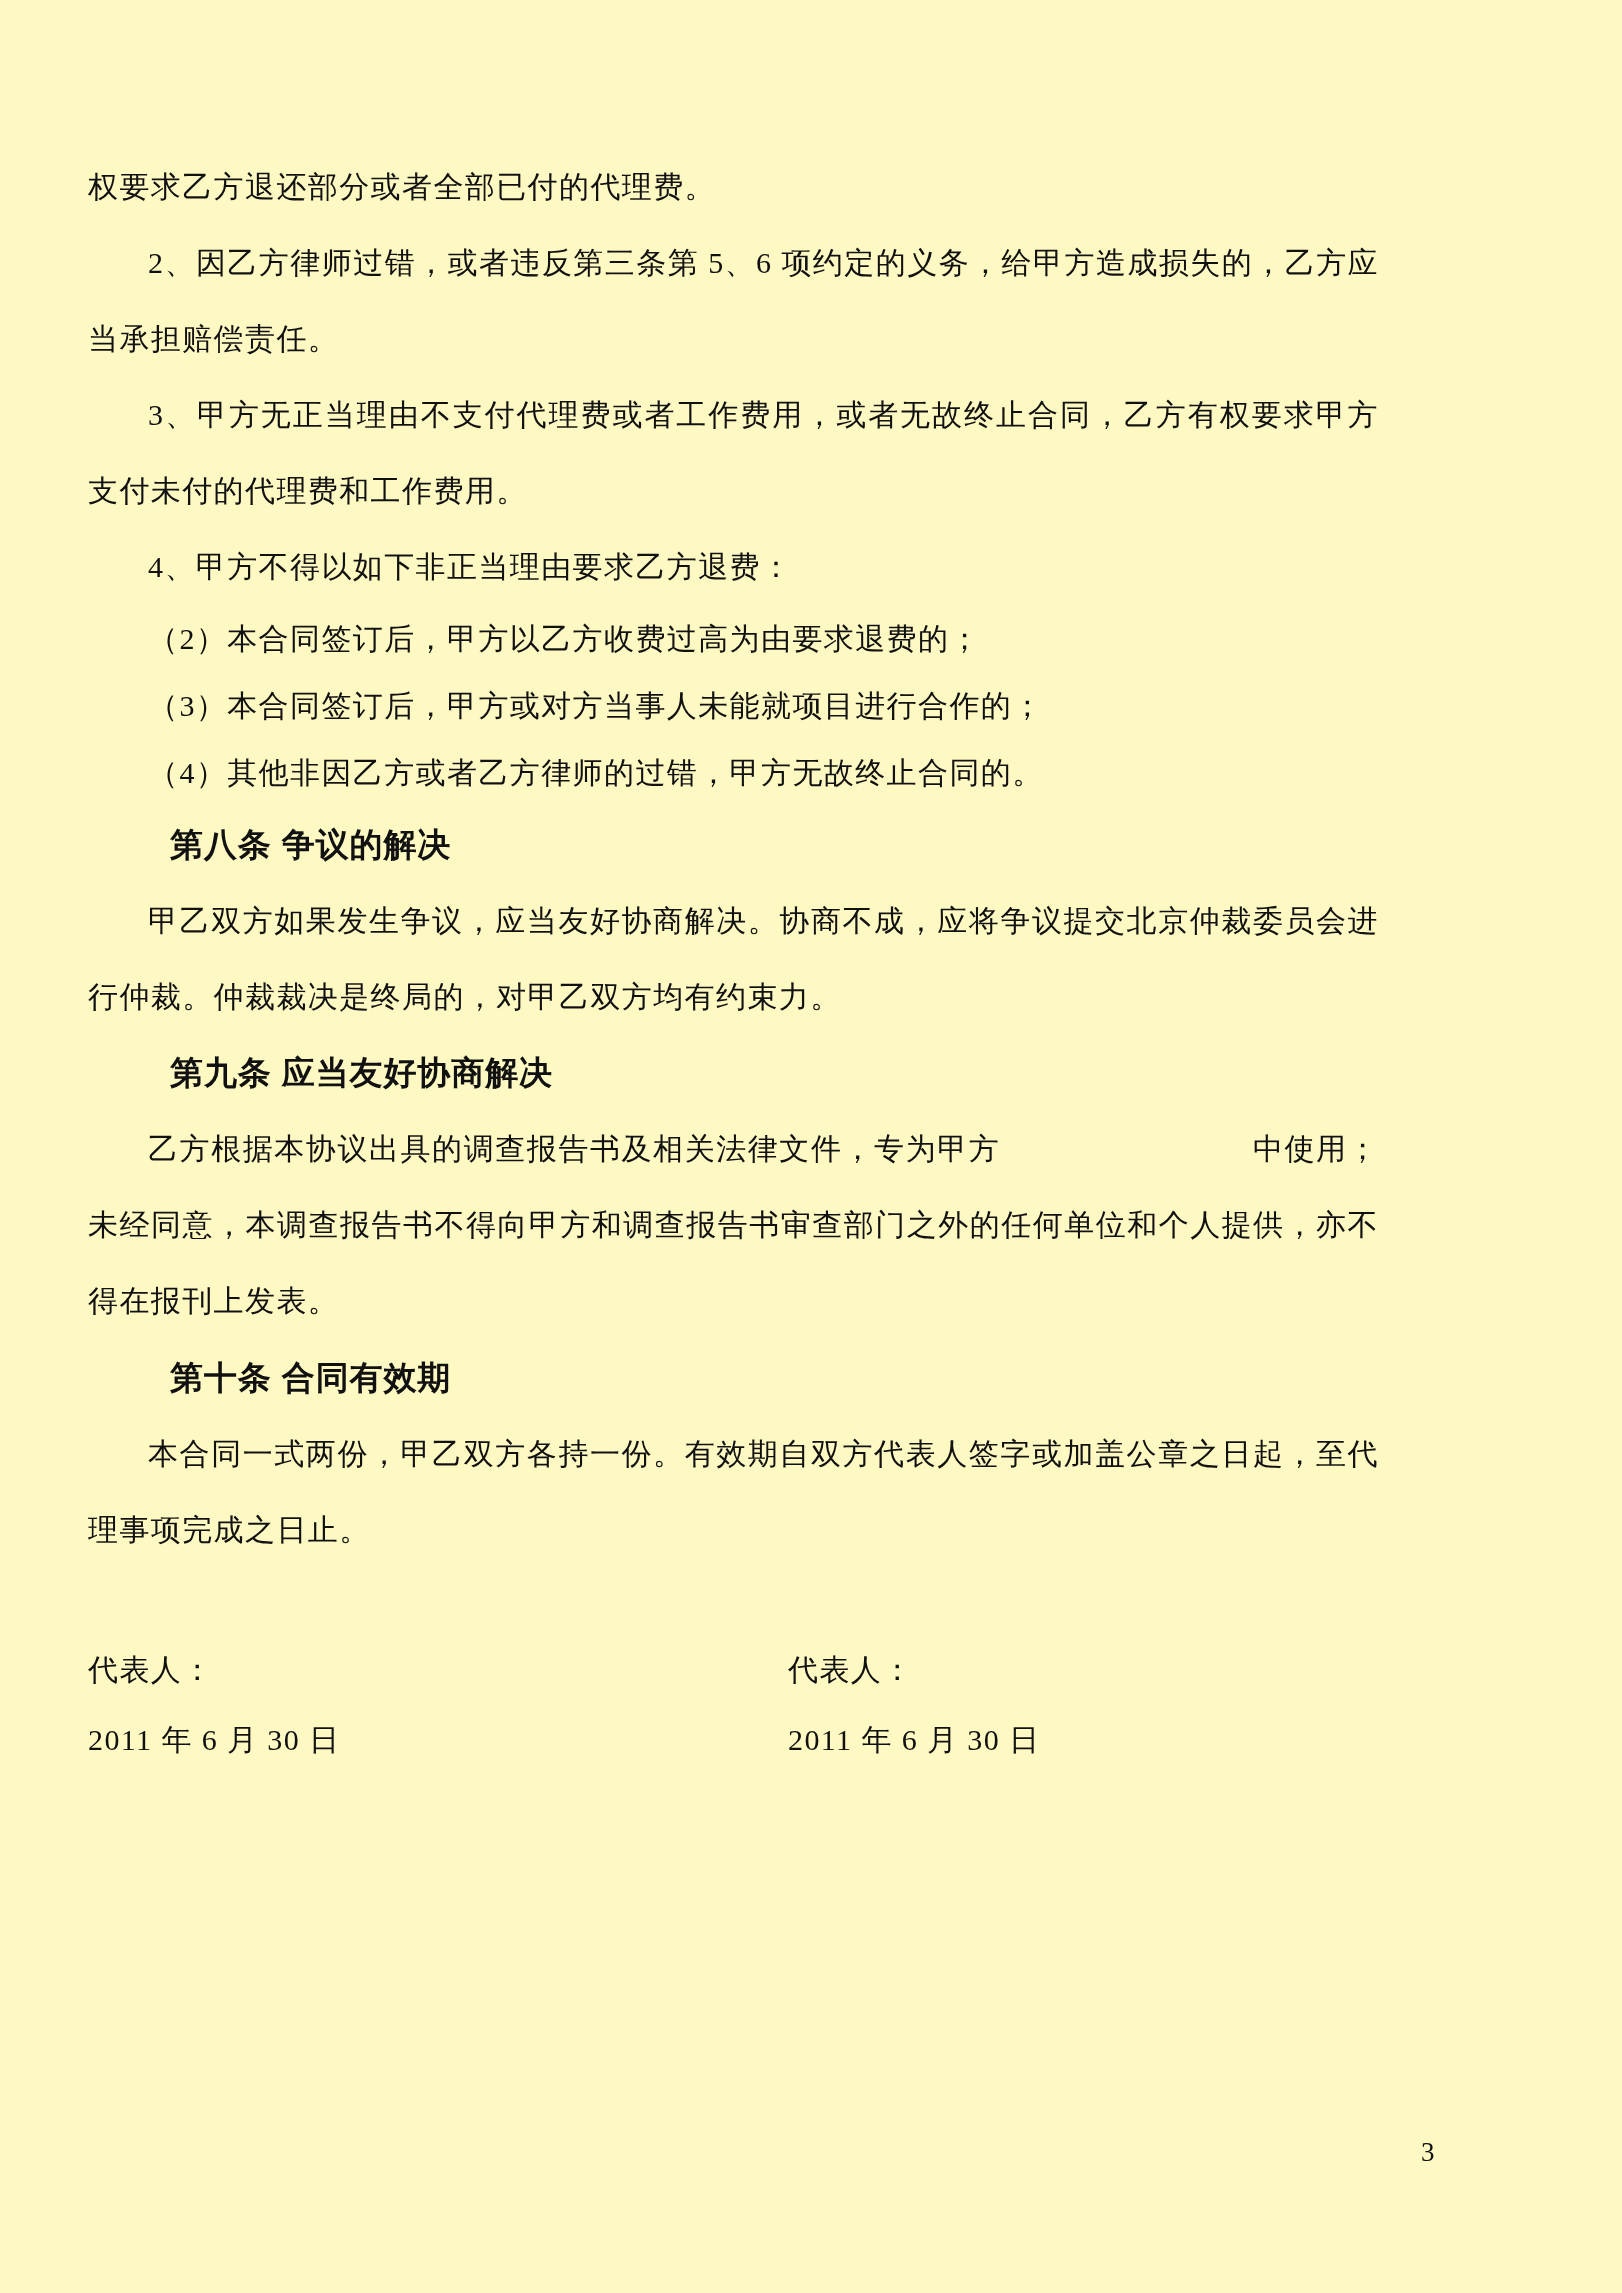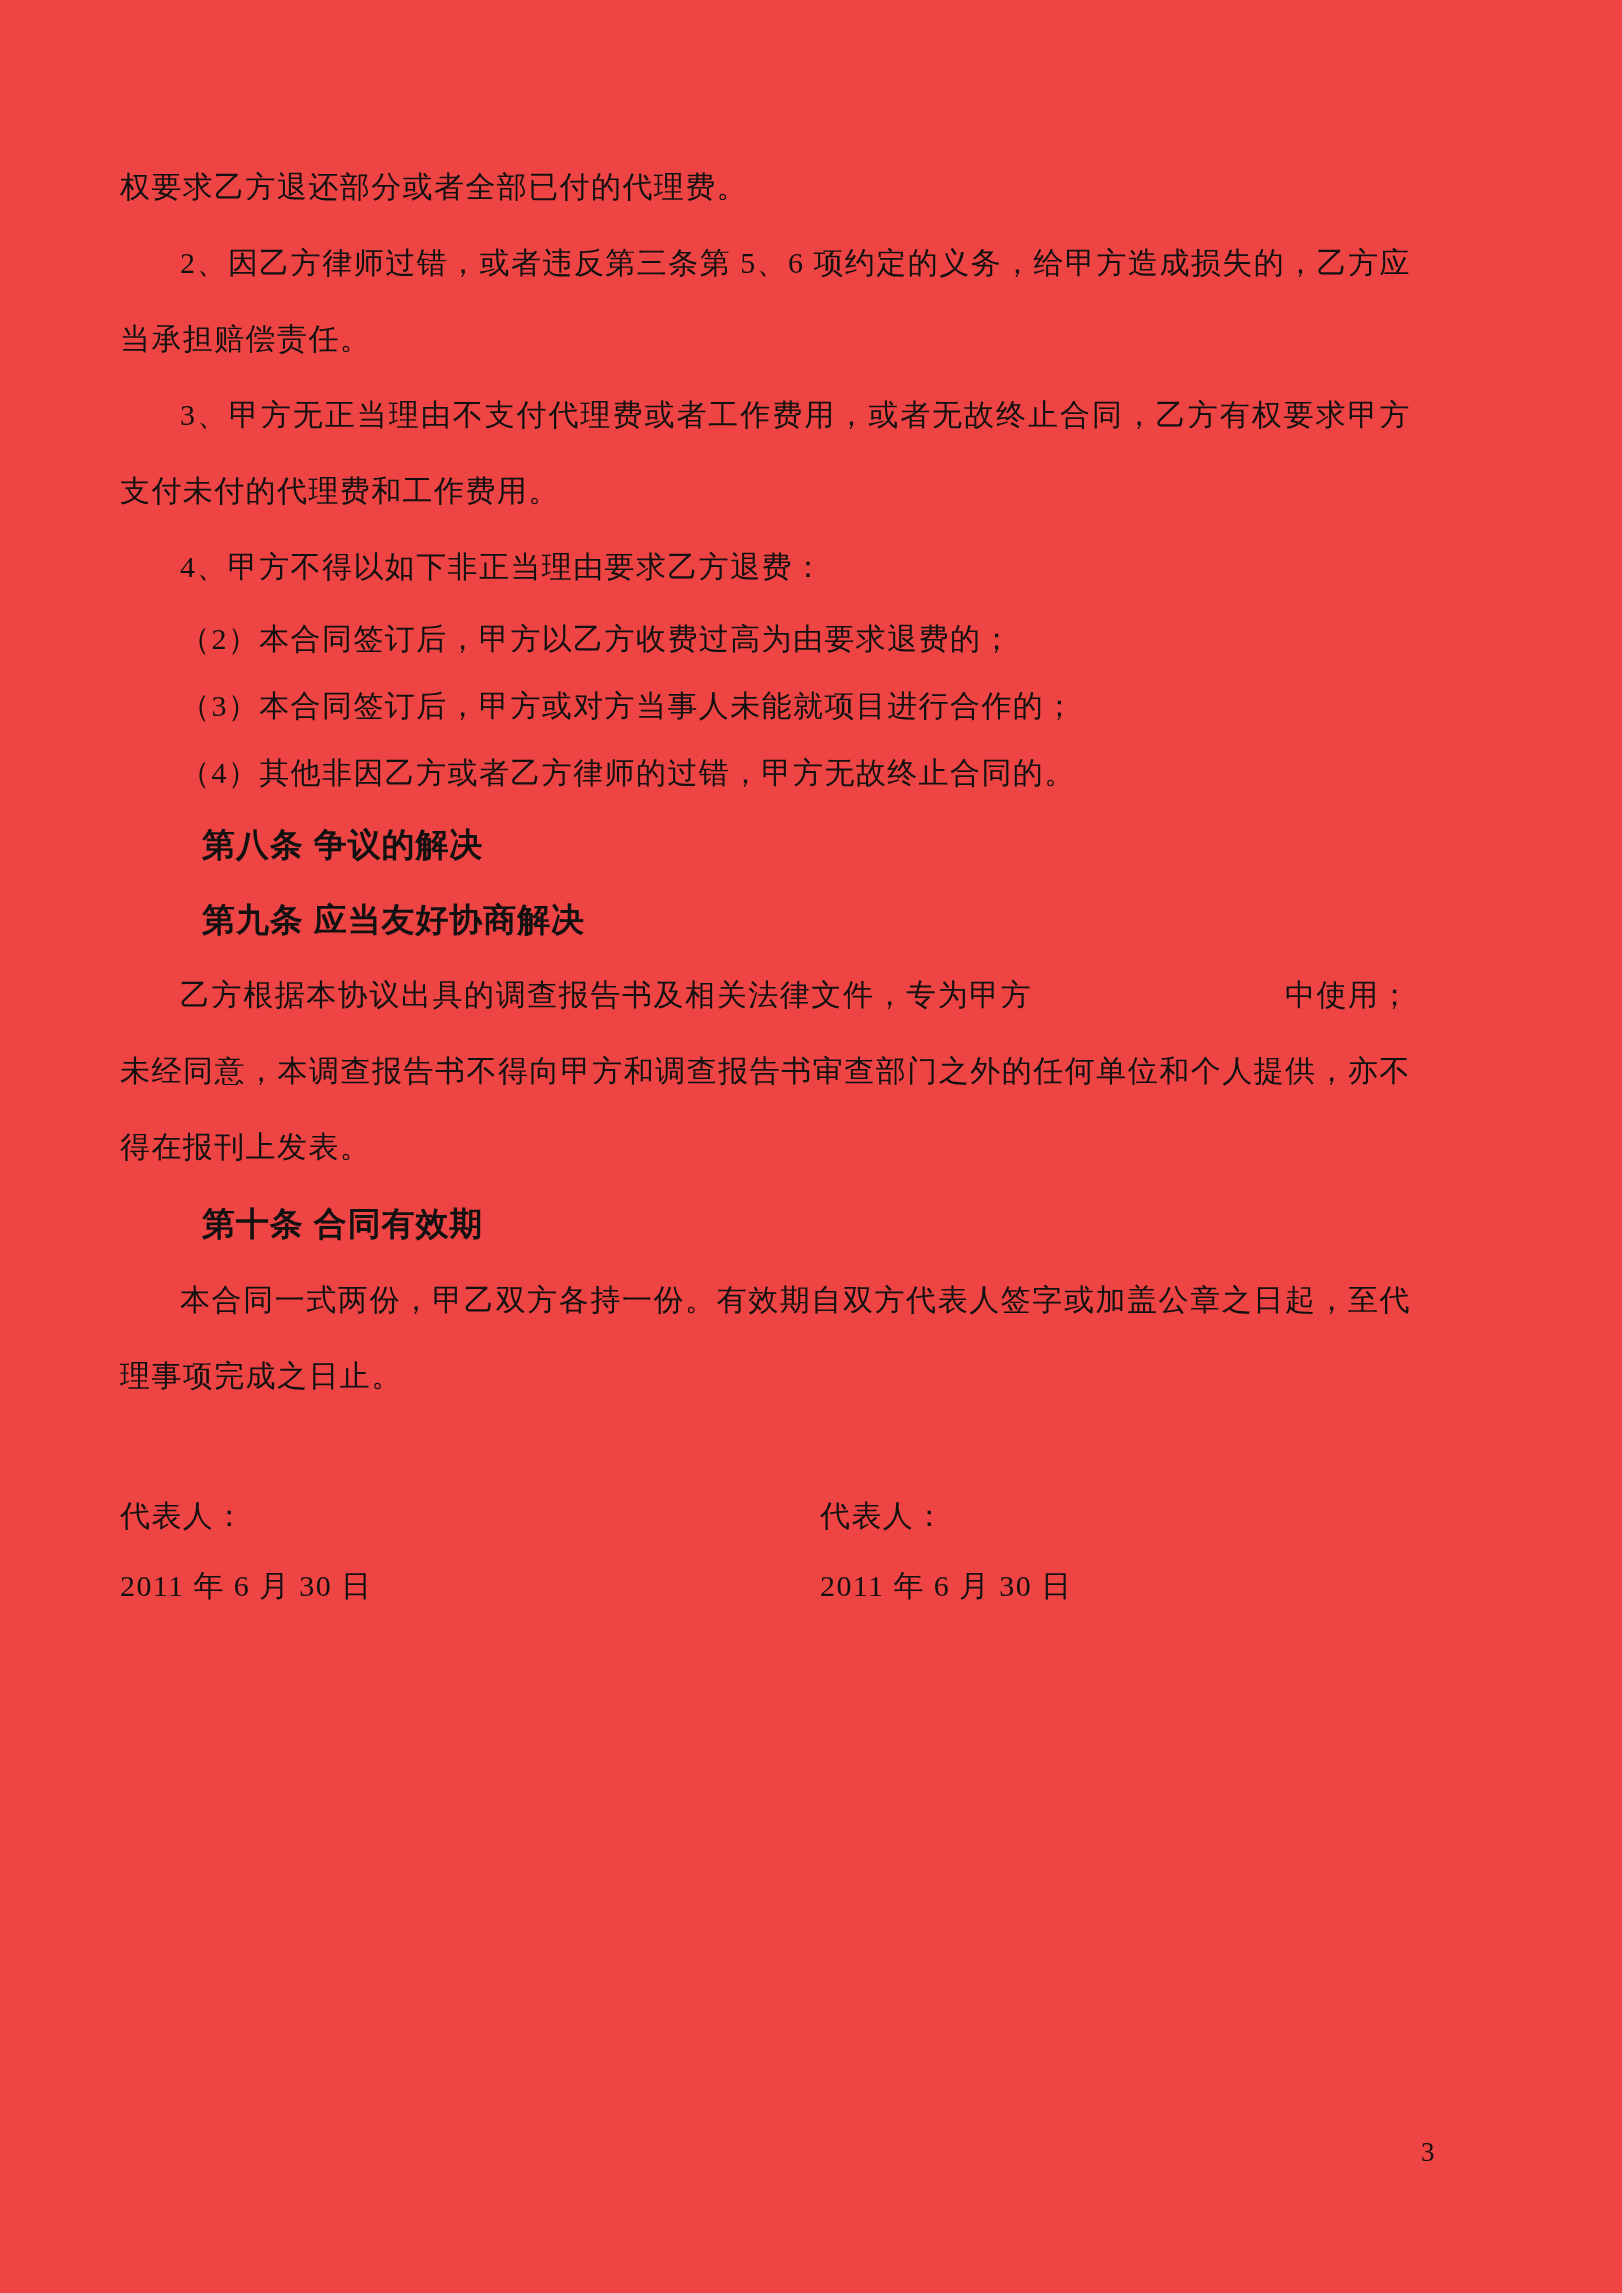--- a/index.html
+++ b/index.html
@@ -6,24 +6,24 @@
     margin: 0;
     padding: 0;
     background: #9a9a9a;
     font-family: "Liberation Serif", "DejaVu Serif", serif;
   }
   .page {
     position: relative;
     width: 1623px;
     height: 2294px;
     margin: 0 auto;
-    background: #ef4444;
+    background: #fef9c3;
     color: #111111;
     box-sizing: border-box;
-    padding: 149px 166px 0 120px;
+    padding: 149px 166px 0 88px;
     overflow: hidden;
   }
   .content {
     width: 1291px;
   }
   .para {
     font-size: 30px;
     line-height: 76px;
     letter-spacing: 1.4px;
     text-align: justify;
@@ -105,20 +105,21 @@
     <p class="para no-indent">权要求乙方退还部分或者全部已付的代理费。</p>
     <p class="para indent">2、因乙方律师过错，或者违反第三条第 5、6 项约定的义务，给甲方造成损失的，乙方应当承担赔偿责任。</p>
     <p class="para indent">3、甲方无正当理由不支付代理费或者工作费用，或者无故终止合同，乙方有权要求甲方支付未付的代理费和工作费用。</p>
     <p class="para indent">4、甲方不得以如下非正当理由要求乙方退费：</p>
 
     <p class="list-item">（2）本合同签订后，甲方以乙方收费过高为由要求退费的；</p>
     <p class="list-item">（3）本合同签订后，甲方或对方当事人未能就项目进行合作的；</p>
     <p class="list-item">（4）其他非因乙方或者乙方律师的过错，甲方无故终止合同的。</p>
 
     <h2 class="heading">第八条 争议的解决</h2>
+    <p class="para indent">甲乙双方如果发生争议，应当友好协商解决。协商不成，应将争议提交北京仲裁委员会进行仲裁。仲裁裁决是终局的，对甲乙双方均有约束力。</p>
 
     <h2 class="heading">第九条 应当友好协商解决</h2>
     <p class="para indent">乙方根据本协议出具的调查报告书及相关法律文件，专为甲方　　　　　　　　中使用；未经同意，本调查报告书不得向甲方和调查报告书审查部门之外的任何单位和个人提供，亦不得在报刊上发表。</p>
 
     <h2 class="heading">第十条 合同有效期</h2>
     <p class="para indent">本合同一式两份，甲乙双方各持一份。有效期自双方代表人签字或加盖公章之日起，至代理事项完成之日止。</p>
 
     <div class="signature">
       <div class="sig-row rep-row">
         <span class="left-col">代表人：</span>

